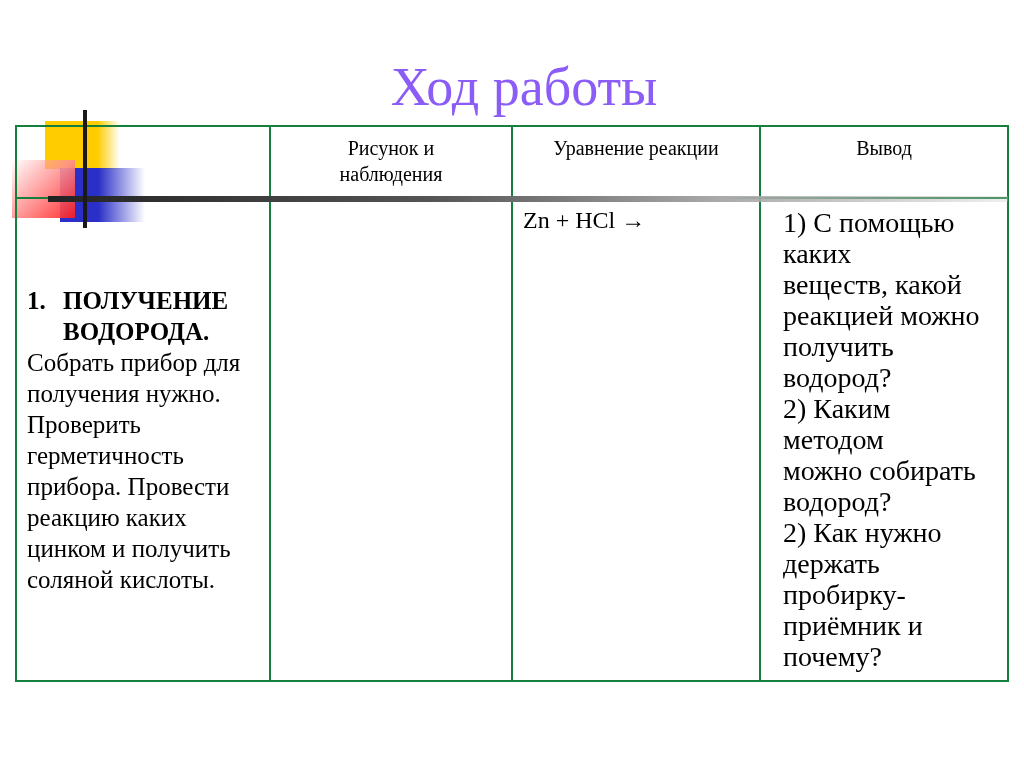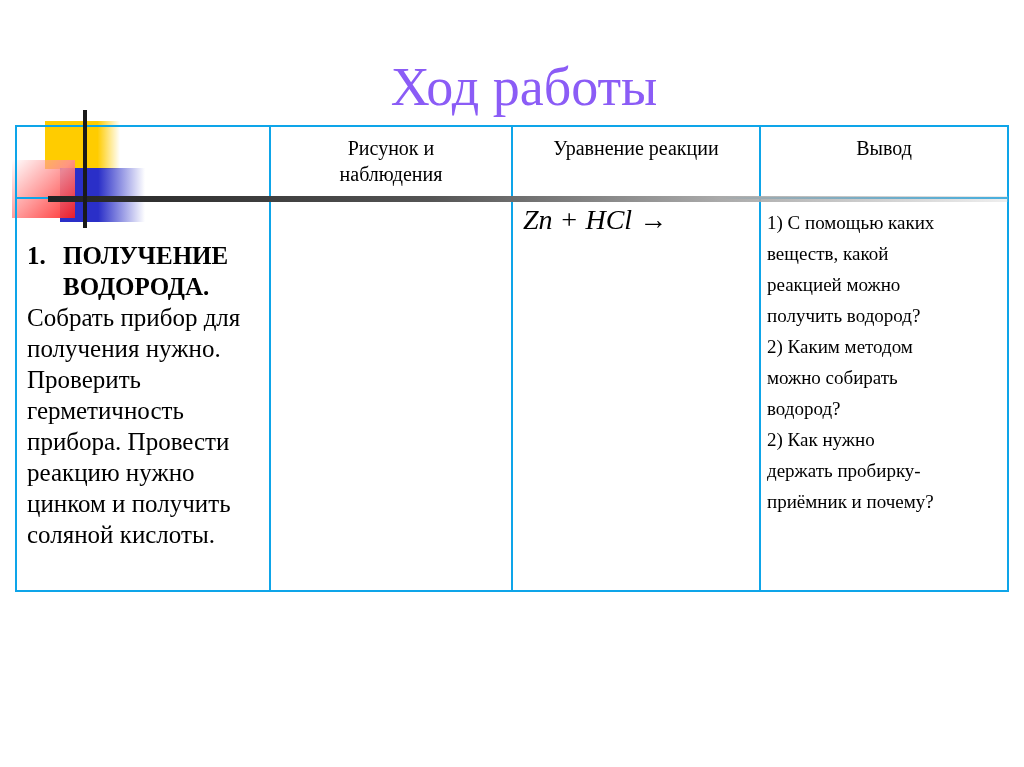--- a/index.html
+++ b/index.html
@@ -14,30 +14,30 @@
   .sq-red { left:12px; top:160px; width:63px; height:58px;
             background:linear-gradient(135deg, rgba(255,255,255,0.2) 0%, #ff9090 50%, #ff1a1a 100%); opacity:0.9; }
   .sq-blue { left:60px; top:168px; width:85px; height:54px;
              background:linear-gradient(to right,#2a2fc8 0%, #2a2fc8 45%, rgba(42,47,200,0) 100%); }
   .vline { left:83px; top:110px; width:4px; height:118px; background:#1a1a1a; }
   .hline { left:48px; top:196px; width:960px; height:6px;
            background:linear-gradient(to right,#222 0%, #555 40%, #aaa 70%, rgba(200,200,200,0.3) 100%); }
 
   table.grid { position:absolute; left:15px; top:125px; width:994px; height:467px;
                border-collapse:collapse; table-layout:fixed; }
-  table.grid td, table.grid th { border:2px solid #0ea5e9; vertical-align:top; padding:0;margin-top:24px; }
+  table.grid td, table.grid th { border:2px solid #15803d; vertical-align:top; padding:0;margin-top:24px; }
   th { font-weight:normal; font-size:20px; line-height:26px; text-align:center; padding-top:8px !important; }
   .c1 { width:254px; } .c2 { width:242px; } .c3 { width:248px; } .c4 { width:248px; }
   tr.head { height:72px; }
   td.task { vertical-align:middle !important; padding:0 10px !important; font-size:25px; line-height:31px; }
   td.task .heading { font-weight:bold; }
   td.task .heading .num { display:inline-block; width:36px; }
   td.task .heading .cont { padding-left:36px; display:block; }
-  td.eq { padding:8px 10px !important; font-size:28px; line-height:26px;font-style:italic; }
-  td.concl { padding:8px 6px !important; font-size:19px; line-height:31px; }
+  td.eq { padding:8px 10px !important; font-size:24px; line-height:26px; }
+  td.concl { padding:8px 22px !important; font-size:28px; line-height:31px; }
   .line { display:block; }
 </style>
 </head>
 <body>
 
 <div class="deco sq-yellow"></div>
 <div class="deco sq-blue"></div>
 <div class="deco sq-red"></div>
 
 <div class="title">Ход работы</div>
@@ -67,21 +67,21 @@
     <td class="task">
       <div class="heading">
         <span class="num">1.</span><span>ПОЛУЧЕНИЕ</span>
         <span class="cont">ВОДОРОДА.</span>
       </div>
       <span class="line">Собрать  прибор для</span>
       <span class="line">получения нужно.</span>
       <span class="line">Проверить</span>
       <span class="line">герметичность</span>
       <span class="line">прибора. Провести</span>
-      <span class="line">реакцию нужно</span>
+      <span class="line">реакцию каких</span>
       <span class="line">цинком и получить</span>
       <span class="line">соляной кислоты.</span>
     </td>
     <td></td>
     <td class="eq">
       <span>Zn + HCl  →</span>
     </td>
     <td class="concl">
       <span class="line">1) С помощью каких</span>
       <span class="line">веществ, какой</span>

